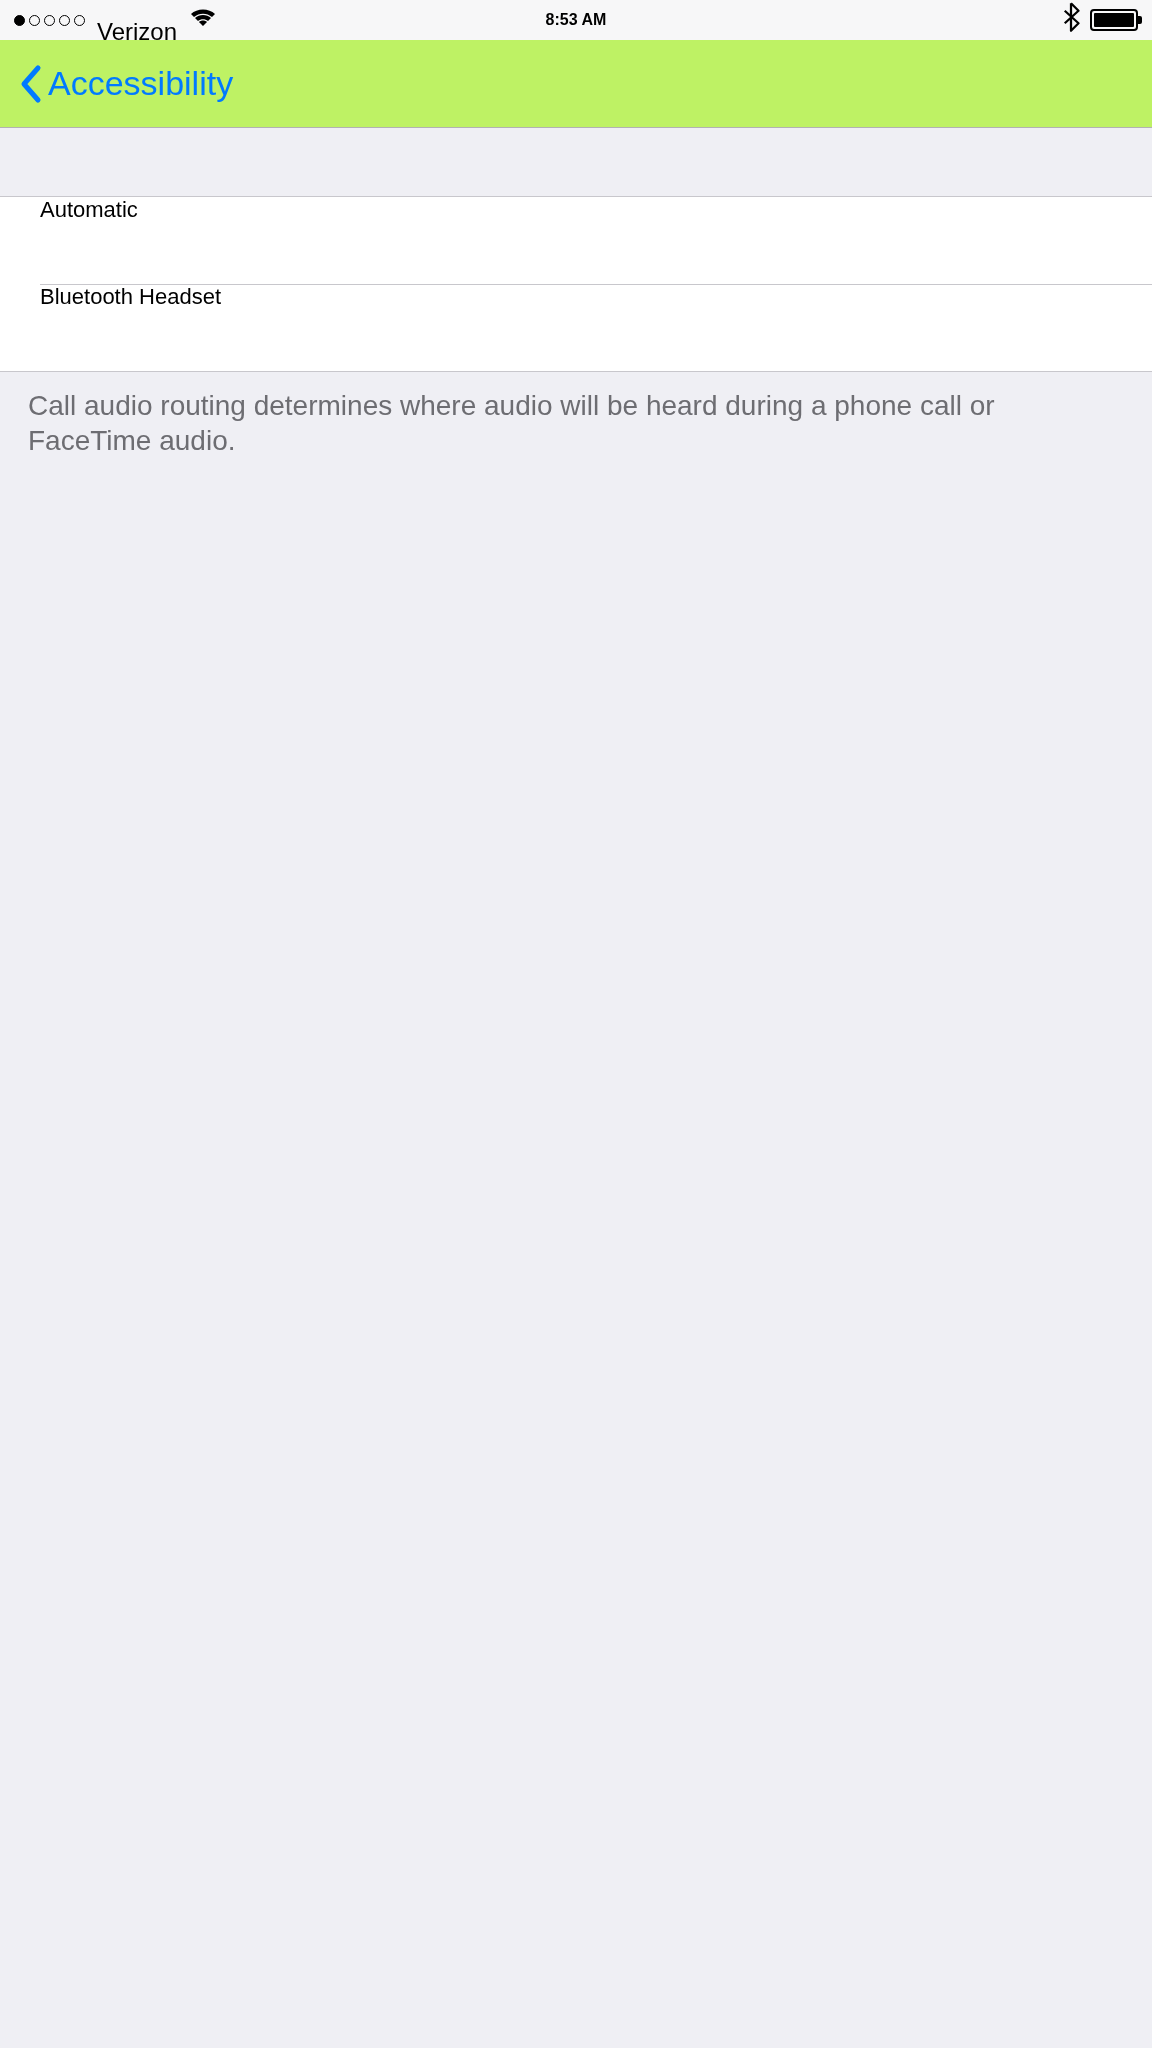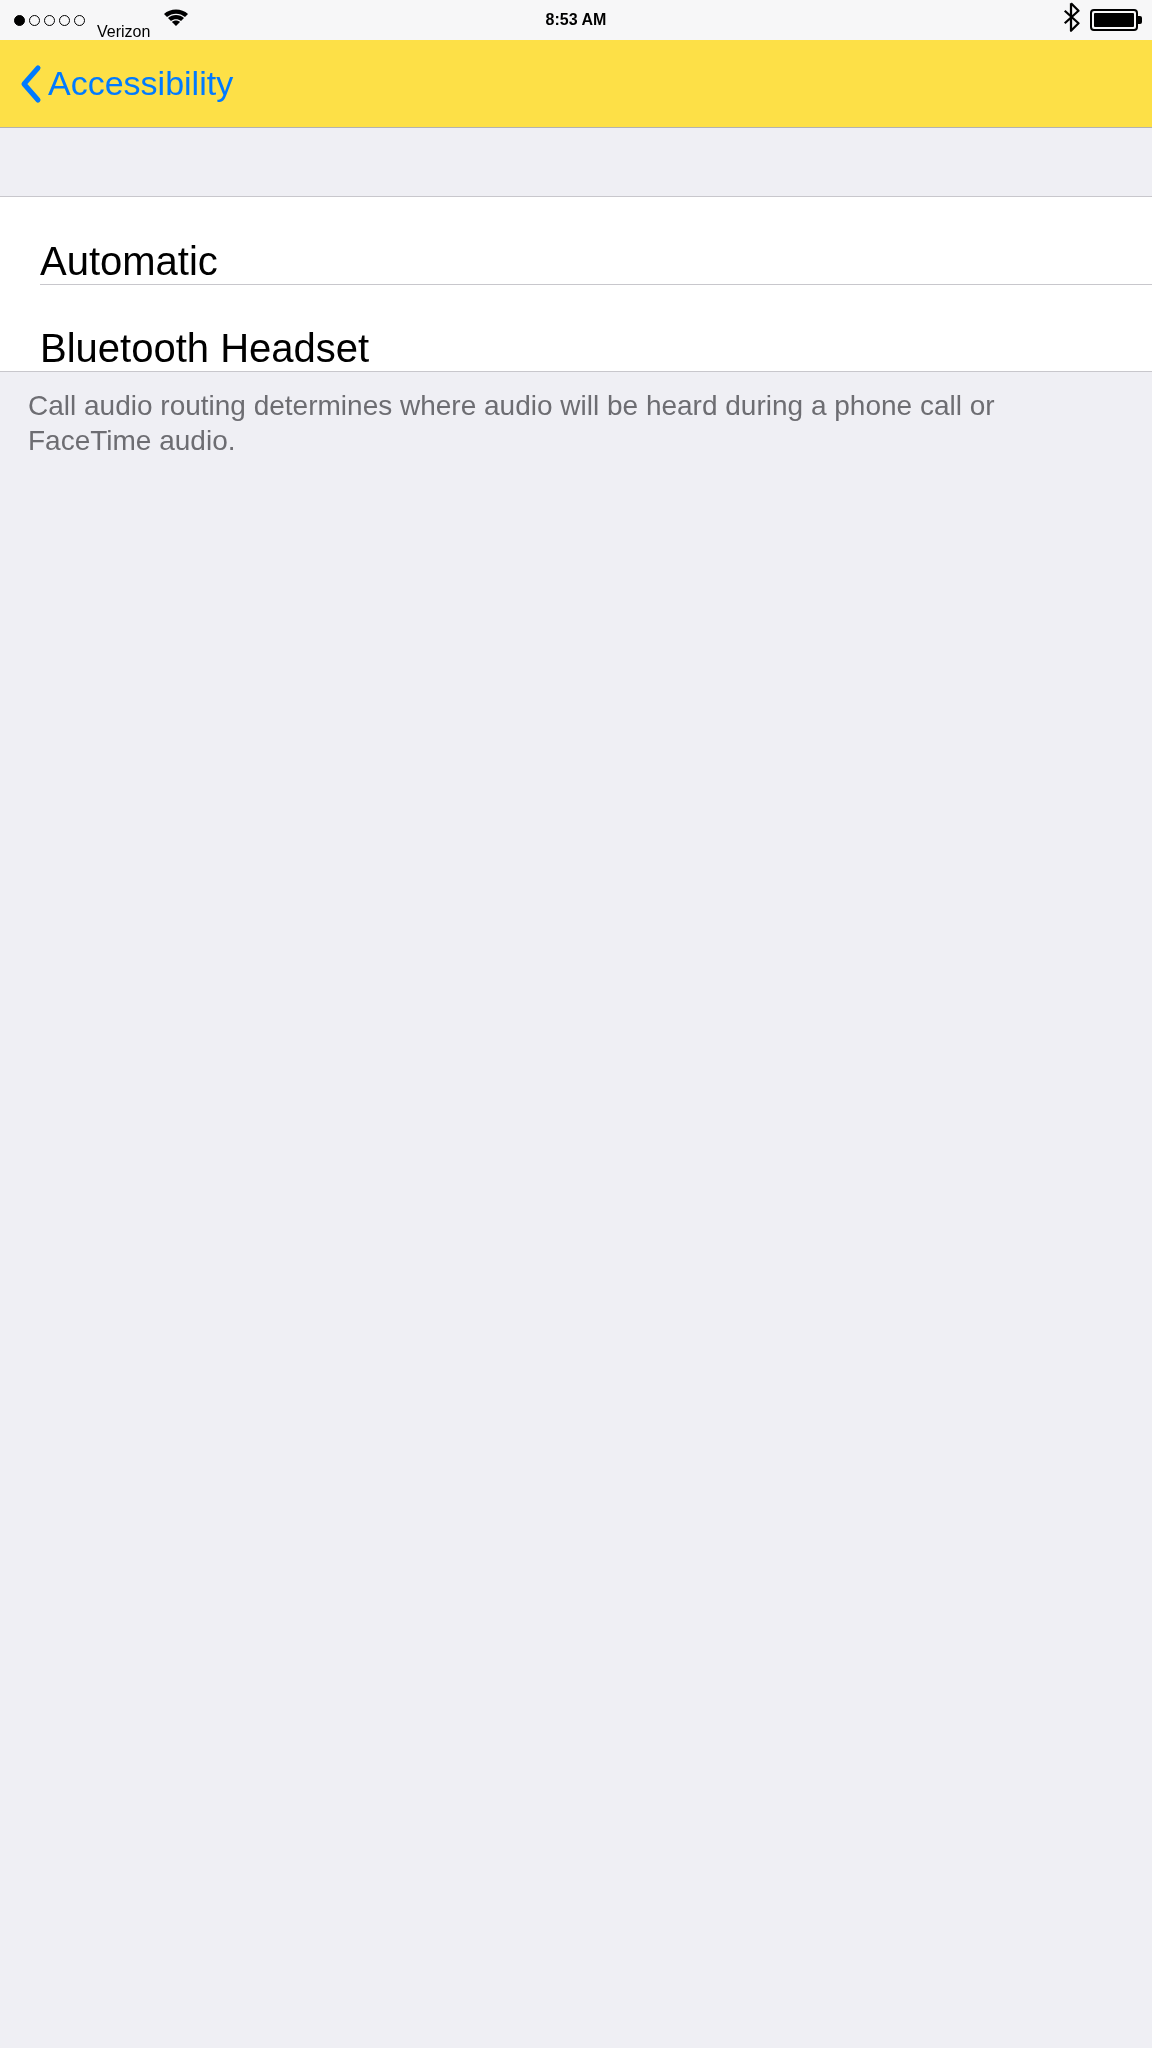--- a/index.html
+++ b/index.html
@@ -38,21 +38,21 @@
     .dot {
       width: 11px;
       height: 11px;
       border-radius: 50%;
       border: 1.5px solid #000;
     }
     .dot.filled {
       background-color: #000;
     }
     .carrier {
-      font-size: 16px;
+      font-size: 24px;
       margin-left: 6px;
       margin-top: 23px;
     }
     .wifi-icon {
       margin-left: 6px;
     }
     .status-center {
       font-weight: 600;
       font-size: 16px;
       position: absolute;
@@ -83,21 +83,21 @@
       border-radius: 0 2px 2px 0;
     }
     .battery-fill {
       background: #000;
       height: 100%;
       width: 100%;
       border-radius: 1px;
     }
     .nav-bar {
       height: 88px;
-      background-color: #fde047;
+      background-color: #bef264;
       border-bottom: 1px solid #b2b2b2;
       display: flex;
       align-items: center;
       padding: 0 18px;
       position: relative;
     }
     .back-button {
       display: flex;
       align-items: center;
       color: #007aff;
@@ -120,24 +120,24 @@
       height: 68px;
     }
     .list-group {
       background-color: #fff;
       border-top: 1px solid #c8c7cc;
       border-bottom: 1px solid #c8c7cc;
     }
     .list-item {
       height: 87px;
       display: flex;
-      align-items: flex-end;
+      align-items: flex-start;
       justify-content: space-between;
       padding: 0 32px 0 40px;
-      font-size: 40px;
+      font-size: 22px;
       color: #000;
       cursor: pointer;
       position: relative;
     }
     .list-item + .list-item::before {
       content: "";
       position: absolute;
       top: 0;
       left: 40px;
       right: 0;

